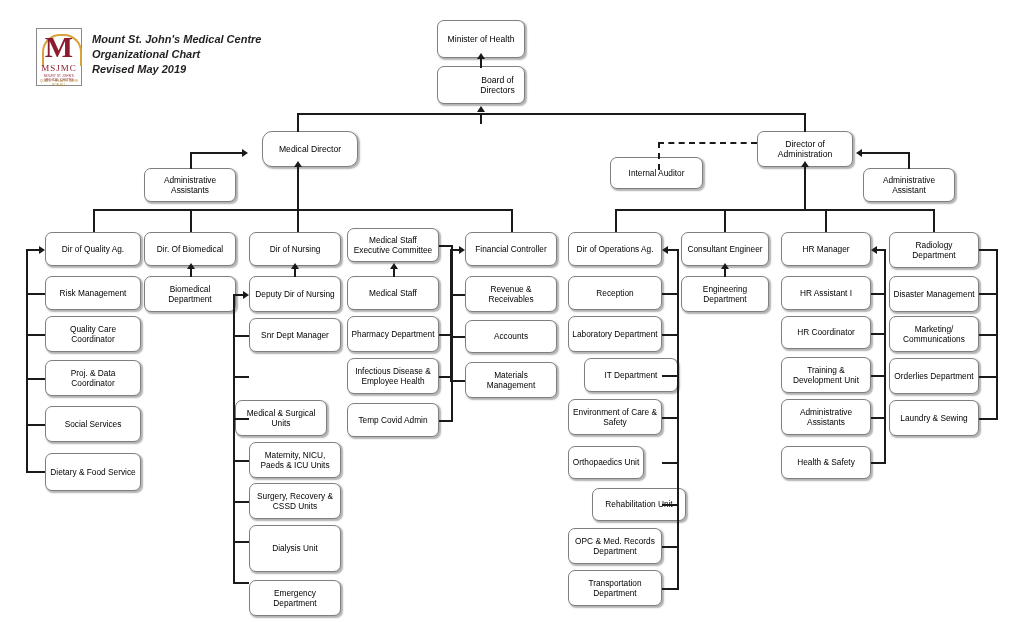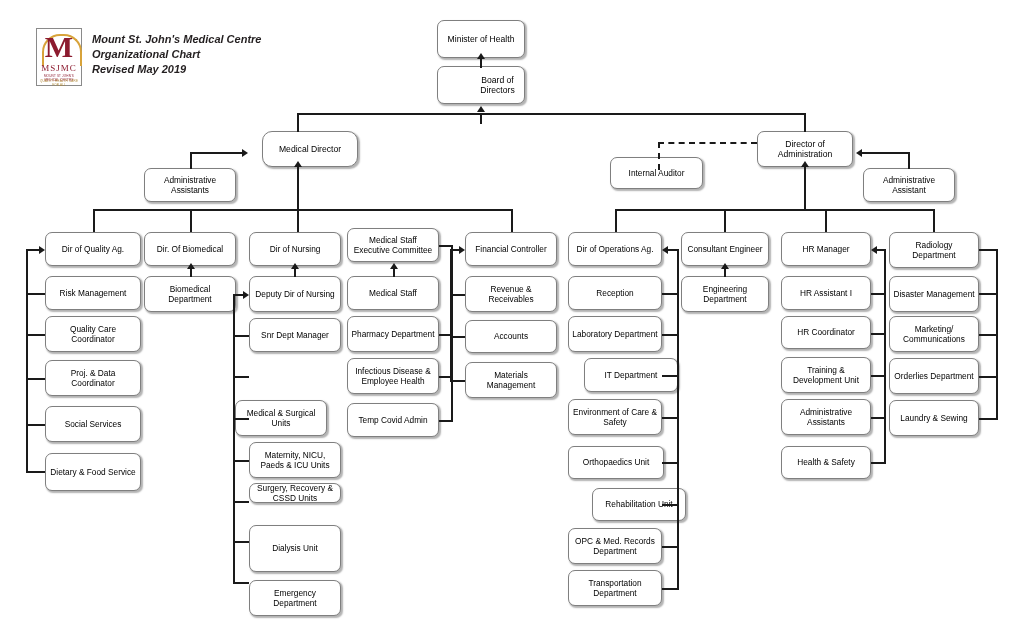--- a/index.html
+++ b/index.html
@@ -132,21 +132,21 @@
   <div class="node" style="left:144px;top:232px;width:92px;height:34px;">Dir. Of Biomedical</div>
   <div class="node" style="left:144px;top:276px;width:92px;height:36px;">Biomedical Department</div>
   <div class="ln v" style="left:190px;top:269px;height:8px;"></div>
   <div class="arw up" style="left:187px;top:263px;"></div>
 
   <div class="node" style="left:249px;top:232px;width:92px;height:34px;">Dir of Nursing</div>
   <div class="node" style="left:249px;top:276px;width:92px;height:36px;">Deputy Dir of Nursing</div>
   <div class="node" style="left:249px;top:318px;width:92px;height:34px;">Snr Dept Manager</div>
   <div class="node" style="left:235px;top:400px;width:92px;height:36px;">Medical &amp; Surgical Units</div>
   <div class="node" style="left:249px;top:442px;width:92px;height:36px;">Maternity, NICU, Paeds &amp; ICU Units</div>
-  <div class="node" style="left:249px;top:483px;width:92px;height:20px;">Surgery, Recovery &amp; CSSD Units</div>
+  <div class="node" style="left:249px;top:483px;width:92px;height:36px;">Surgery, Recovery &amp; CSSD Units</div>
   <div class="node" style="left:249px;top:525px;width:92px;height:47px;">Dialysis Unit</div>
   <div class="node" style="left:249px;top:580px;width:92px;height:36px;">Emergency Department</div>
 
   <div class="ln v" style="left:294px;top:269px;height:8px;"></div>
   <div class="arw up" style="left:291px;top:263px;"></div>
 
   <div class="ln v" style="left:233px;top:294px;height:288px;"></div>
   <div class="ln h" style="left:233px;top:294px;width:10px;"></div>
   <div class="arw right" style="left:243px;top:291px;"></div>
   <div class="ln h" style="left:233px;top:335px;width:16px;"></div>
@@ -181,21 +181,21 @@
   <div class="arw right" style="left:459px;top:246px;"></div>
   <div class="ln h" style="left:450px;top:294px;width:15px;"></div>
   <div class="ln h" style="left:450px;top:336px;width:15px;"></div>
   <div class="ln h" style="left:450px;top:380px;width:15px;"></div>
 
   <div class="node" style="left:568px;top:232px;width:94px;height:34px;">Dir of Operations Ag.</div>
   <div class="node" style="left:568px;top:276px;width:94px;height:34px;">Reception</div>
   <div class="node" style="left:568px;top:316px;width:94px;height:36px;">Laboratory Department</div>
   <div class="node" style="left:568px;top:358px;width:94px;height:34px;margin-left:16px;">IT Department</div>
   <div class="node" style="left:568px;top:399px;width:94px;height:36px;">Environment of Care &amp; Safety</div>
-  <div class="node" style="left:568px;top:446px;width:96px;height:33px;border-radius:6px;">Orthopaedics Unit</div>
+  <div class="node" style="left:568px;top:446px;width:76px;height:33px;">Orthopaedics Unit</div>
   <div class="node" style="left:568px;top:488px;width:94px;height:33px;margin-left:24px;">Rehabilitation Unit</div>
   <div class="node" style="left:568px;top:528px;width:94px;height:36px;">OPC &amp; Med. Records Department</div>
   <div class="node" style="left:568px;top:570px;width:94px;height:36px;">Transportation Department</div>
 
   <div class="ln v" style="left:677px;top:249px;height:339px;"></div>
   <div class="ln h" style="left:668px;top:249px;width:11px;"></div>
   <div class="arw left" style="left:662px;top:246px;"></div>
   <div class="ln h" style="left:662px;top:293px;width:17px;"></div>
   <div class="ln h" style="left:662px;top:334px;width:17px;"></div>
   <div class="ln h" style="left:662px;top:375px;width:17px;"></div>

